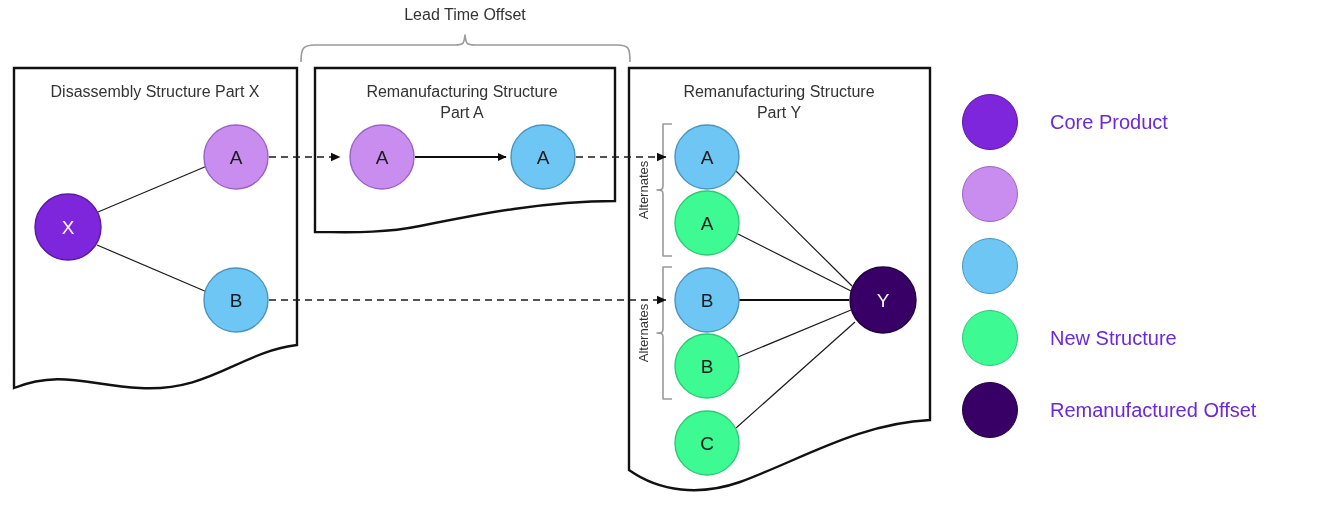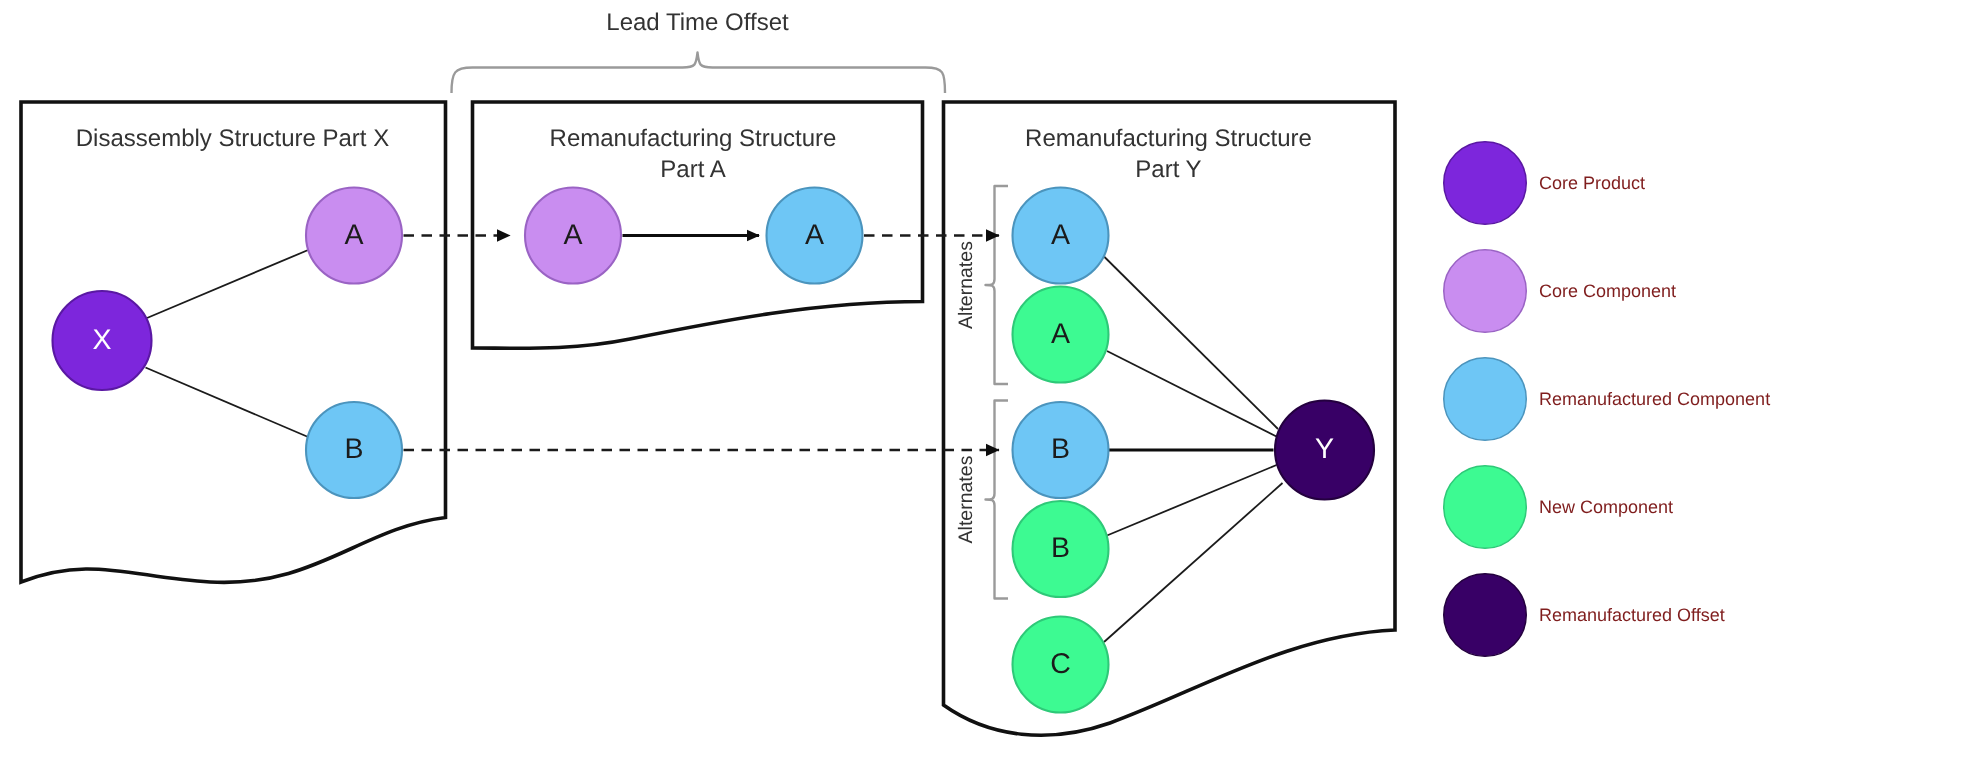--- a/index.html
+++ b/index.html
@@ -95,24 +95,24 @@
     height: 72px;
   }
   .legend-swatch {
     width: 56px;
     height: 56px;
     border-radius: 50%;
     flex: 0 0 56px;
     box-sizing: border-box;
   }
   .legend-text {
-    margin-left: 8px;
-    font-family: "Liberation Sans", sans-serif;
-    font-size: 12px;
-    color: #7f1d1d;
+    margin-left: 32px;
+    font-family: "Liberation Sans", sans-serif;
+    font-size: 20px;
+    color: #6d28d9;
     white-space: nowrap;
   }
 </style>
 </head>
 <body>
 
 <div id="diagram-root">
 
   <svg class="canvas" viewBox="0 0 1320 507" xmlns="http://www.w3.org/2000/svg">
     <defs>
@@ -247,29 +247,27 @@
     </g>
   </svg>
 
   <div class="legend">
     <div class="legend-row">
       <span class="legend-swatch" style="background:#7D26DC;border:1px solid #5a18a3;"></span>
       <span class="legend-text">Core Product</span>
     </div>
     <div class="legend-row">
       <span class="legend-swatch" style="background:#C98DF0;border:1px solid #9a63c4;"></span>
-      <span class="legend-text">Core Component</span>
     </div>
     <div class="legend-row">
       <span class="legend-swatch" style="background:#6EC6F5;border:1px solid #4b94bd;"></span>
-      <span class="legend-text">Remanufactured Component</span>
     </div>
     <div class="legend-row">
       <span class="legend-swatch" style="background:#3DFA92;border:1px solid #2ec978;"></span>
-      <span class="legend-text">New Component</span>
+      <span class="legend-text">New Structure</span>
     </div>
     <div class="legend-row">
       <span class="legend-swatch" style="background:#380066;border:1px solid #24003f;"></span>
       <span class="legend-text">Remanufactured Offset</span>
     </div>
   </div>
 
 </div>
 
 </body></html>

